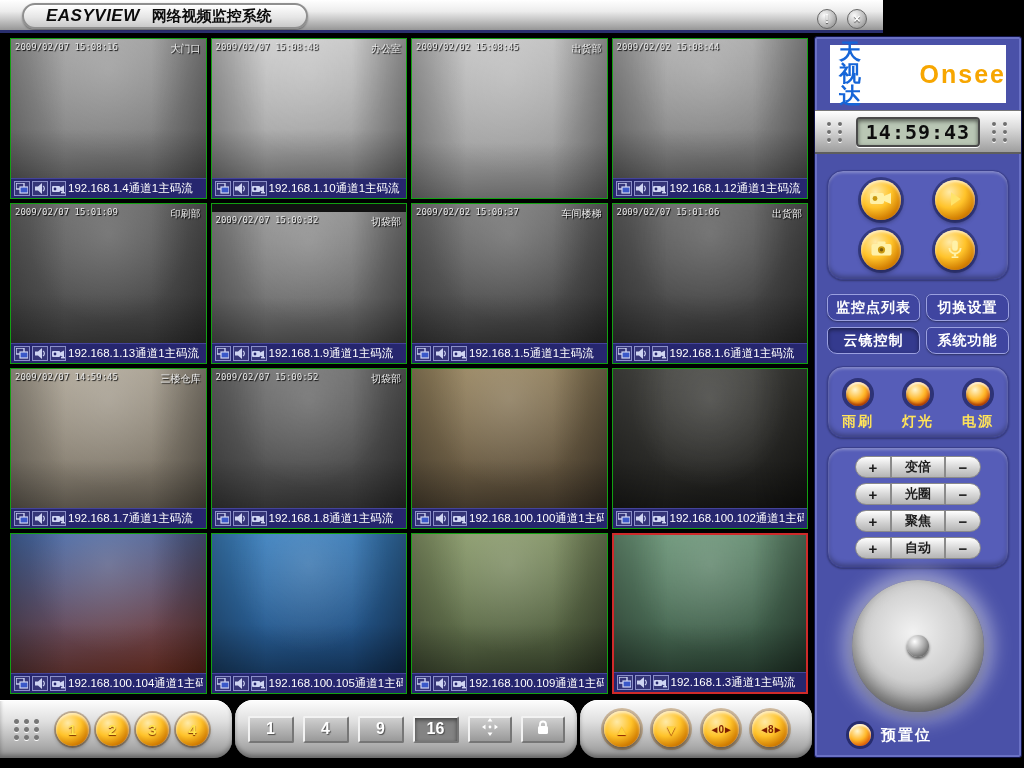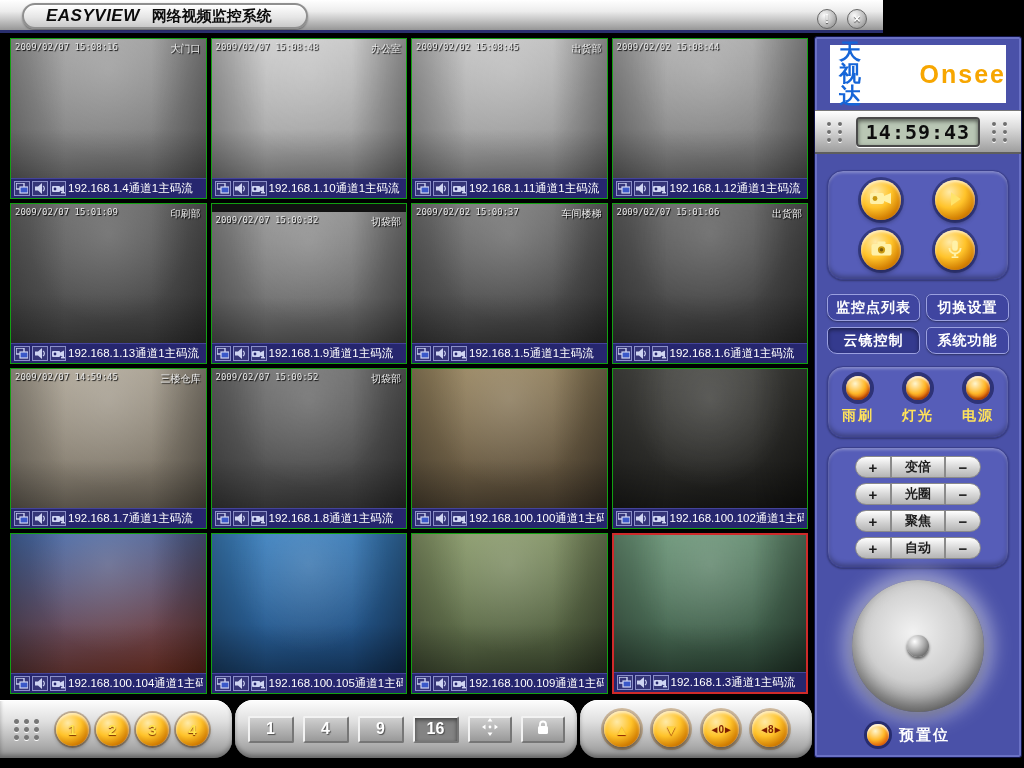--- a/index.html
+++ b/index.html
@@ -57,21 +57,21 @@
     border-top:1px solid #787878; border-bottom:2px solid #5e5e5e;
     display:flex; align-items:center; justify-content:space-between; padding:0 12px; }
   .grip6 { display:grid; grid-template-columns:repeat(2,6px); gap:4px 5px; }
   .grip6 i { width:4px; height:4px; border-radius:50%; background:#6e6e6e; box-shadow:0 1px 0 #fff; }
   .lcd { width:124px; height:30px; background:#b9c6b4; border:2px solid #4a4a4a; border-radius:4px;
     box-shadow:inset 0 2px 4px rgba(0,0,0,.55), 0 1px 0 #fff;
     font-family:"DejaVu Sans Mono",monospace; font-size:20px; font-weight:bold; color:#0d0d0d;
     display:flex; align-items:center; justify-content:center; letter-spacing:1px; }
 
   .inset-panel { background:#565db8; border:1px solid #3a3f8c; border-radius:16px;
-    box-shadow:inset 0 2px 3px rgba(255,255,255,.3), inset 0 -3px 5px rgba(0,0,0,.3), 0 1px 2px rgba(0,0,0,.35); }
+    box-shadow:inset 0 2px 3px rgba(255,255,255,.3), inset 0 -3px 5px rgba(0,0,0,.3), 0 1px 2px rgba(0,0,0,.35);align-items:center; }
   .quick-panel { margin:16px 12px 0; height:110px; display:grid;
     grid-template-columns:1fr 1fr; place-items:center; padding:4px 16px; }
   .btn-amber { width:40px; height:40px; border-radius:50%; border:none; cursor:pointer;
     background:radial-gradient(circle at 36% 30%, #ffeaa6, #ffc32a 42%, #d07b00 74%, #8a4d00 100%);
     box-shadow:0 0 0 3px rgba(28,32,88,.55), 0 3px 5px rgba(0,0,0,.45), inset 0 2px 3px rgba(255,255,255,.7);
     display:flex; align-items:center; justify-content:center; }
 
   .tabs { margin:14px 12px 0; display:grid; grid-template-columns:1.12fr 1fr; gap:6px; }
   .tab { height:27px; background:#3f45a0; border:1px solid #9aa0e0; border-radius:5px 10px 5px 10px;
     color:#fff; font-weight:bold; font-size:14px; display:flex; align-items:center; justify-content:center;
@@ -95,21 +95,21 @@
   .lens-label { width:54px; font-size:13px; cursor:default; }
 
   .joy-panel { margin:12px 12px 0; display:flex; flex-direction:column; }
   .joystick { width:132px; height:132px; border-radius:50%; align-self:center; cursor:pointer;
     background:radial-gradient(circle at 46% 40%, #f2f2f2, #cfcfcf 45%, #9a9a9a 72%, #575757 94%);
     box-shadow:0 0 20px 8px rgba(255,255,255,.5), 0 4px 10px rgba(0,0,0,.5), inset 0 -8px 16px rgba(0,0,0,.35);
     display:flex; align-items:center; justify-content:center; }
   .joy-knob { width:22px; height:22px; border-radius:50%;
     background:radial-gradient(circle at 35% 30%, #ffffff, #a8a8a8 48%, #4c4c4c 92%);
     box-shadow:0 2px 3px rgba(0,0,0,.6); }
-  .preset-row { display:flex; align-items:center; gap:10px; margin:12px 0 0 40px; }
+  .preset-row { display:flex; align-items:center; gap:10px; margin:12px 0 0 22px; }
   .led-sm { width:22px; height:22px; border-radius:50%; border:none; cursor:pointer;
     background:radial-gradient(circle at 38% 32%, #fff6cf, #ffb82a 45%, #e0660a 72%, #8c2c00);
     box-shadow:0 0 0 3px #272c6e, inset 0 2px 2px rgba(255,255,255,.85); }
   .preset-label { color:#fff; font-weight:bold; font-size:15px; letter-spacing:2px; }
 
   
   .bottom-bar { position:absolute; left:0; top:700px; width:812px; height:58px; display:flex; gap:3px; }
   .seg { background:linear-gradient(#fefefe,#dedede 38%,#ababab 80%,#8e8e8e);
     box-shadow:inset 0 1px 0 #fff, inset 0 -3px 4px rgba(0,0,0,.28); display:flex; align-items:center; }
   .seg-left { width:232px; border-radius:0 18px 18px 0; padding-left:14px; gap:9px; }
@@ -209,45 +209,20 @@
         </span>
 <div class="cam-label-wrap">
           <span class="cam-label">192.168.1.10通道1主码流</span>
         </div>
       </div>
     </div>
     <div class="cam">
       <div class="cam-video" style="background: linear-gradient(168deg, rgb(201, 201, 201) 0%, rgb(138, 138, 138) 100%);">
         <span class="cam-ts">2009/02/02 15:08:45</span>
         <span class="cam-name">出货部</span>
-      </div>
-      <div class="cam-bar">
-  <span class="cicon">
-          <svg width="12" height="11" viewBox="0 0 12 11">
-            <rect x="0" y="0" width="8" height="6" fill="none" stroke="#cfd4f2" stroke-width="1.4"></rect>
-            <rect x="4" y="4" width="8" height="6" fill="#3a58c8" stroke="#cfd4f2" stroke-width="1.2"></rect>
-          </svg>
-        </span>
-  <span class="cicon">
-          <svg width="11" height="11" viewBox="0 0 11 11">
-            <path d="M0 3.5 H3 L7 0 V11 L3 7.5 H0 Z" fill="#cfd4f2"></path>
-            <path d="M8 3 a3 3 0 0 1 0 5" fill="none" stroke="#cfd4f2" stroke-width="1.2"></path>
-          </svg>
-        </span>
-  <span class="cicon">
-          <svg width="13" height="10" viewBox="0 0 13 10">
-            <rect x="0" y="2" width="8" height="6" rx="1" fill="#cfd4f2"></rect>
-            <circle cx="3" cy="5" r="1.4" fill="#26266e"></circle>
-            <path d="M8 3.5 L12 1.5 V8.5 L8 6.5 Z" fill="#cfd4f2"></path>
-            <rect x="9" y="8" width="4" height="1.4" fill="#cfd4f2"></rect>
-          </svg>
-        </span>
-<div class="cam-label-wrap">
-          <span class="cam-label">192.168.1.11通道1主码流</span>
-        </div>
       </div>
     </div>
     <div class="cam">
       <div class="cam-video" style="background: linear-gradient(168deg, rgb(181, 181, 181) 0%, rgb(110, 110, 110) 100%);">
         <span class="cam-ts">2009/02/02 15:08:44</span>
         <span class="cam-name"></span>
       </div>
       <div class="cam-bar">
   <span class="cicon">
           <svg width="12" height="11" viewBox="0 0 12 11">

